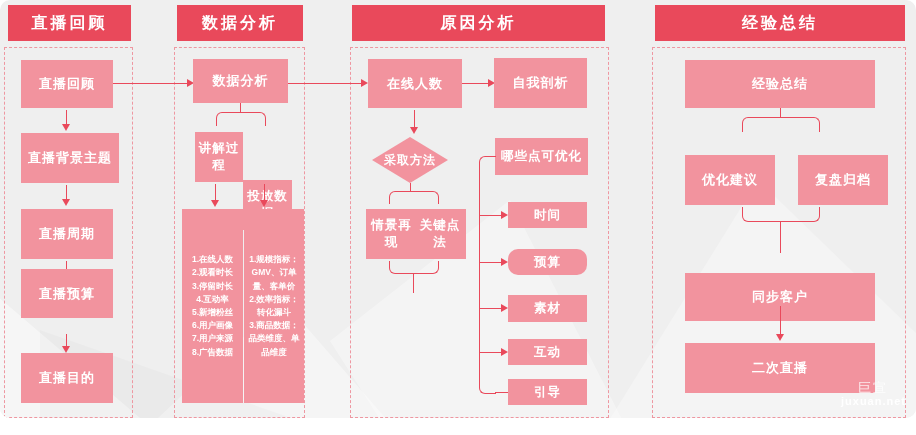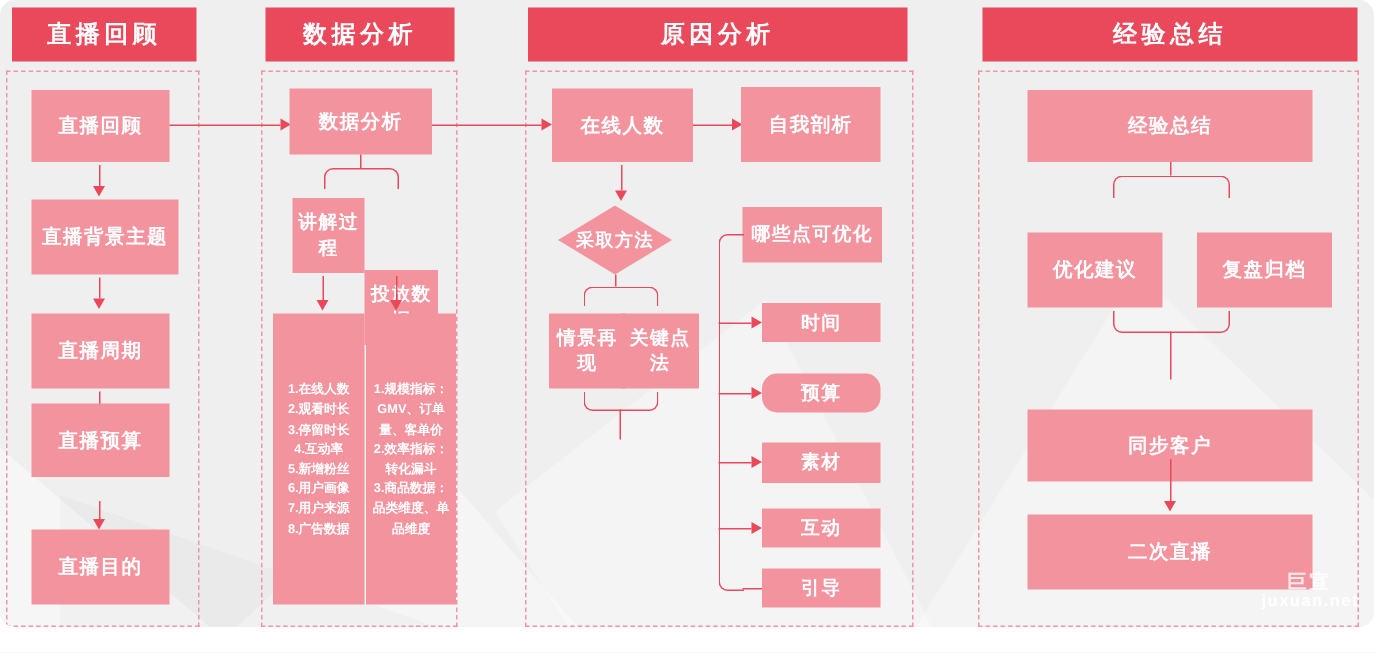--- a/index.html
+++ b/index.html
@@ -41,21 +41,21 @@
   .br-down { position:absolute; z-index:2; border-top:1.5px solid #e9495b;
     border-left:1.5px solid #e9495b; border-right:1.5px solid #e9495b;
     border-radius:6px 6px 0 0; }
   .br-up { position:absolute; z-index:2; border-bottom:1.5px solid #e9495b;
     border-left:1.5px solid #e9495b; border-right:1.5px solid #e9495b;
     border-radius:0 0 6px 6px; }
   .rail { position:absolute; z-index:2; border-left:1.5px solid #e9495b;
     border-top:1.5px solid #e9495b; border-bottom:1.5px solid #e9495b;
     border-radius:6px 0 0 6px; }
   .wm1 { position:absolute; z-index:3; color:rgba(255,255,255,0.8);
-    font-size:13px; font-weight:bold; letter-spacing:2px; }
+    font-size:13px; font-weight:normal; letter-spacing:2px; }
   .wm2 { position:absolute; z-index:3; color:rgba(255,255,255,0.95);
     font-size:11px; font-weight:bold; letter-spacing:1px; }
 </style>
 </head>
 <body>
 
 <div id="stage">
 
   <div class="poly" style="left:0;top:240px;width:160px;height:195px;background:rgba(255,255,255,0.45);clip-path:polygon(0 30%,100% 100%,0 100%);"></div>
   <div class="poly" style="left:140px;top:300px;width:260px;height:135px;background:rgba(255,255,255,0.40);clip-path:polygon(0 100%,55% 0,100% 100%);"></div>

